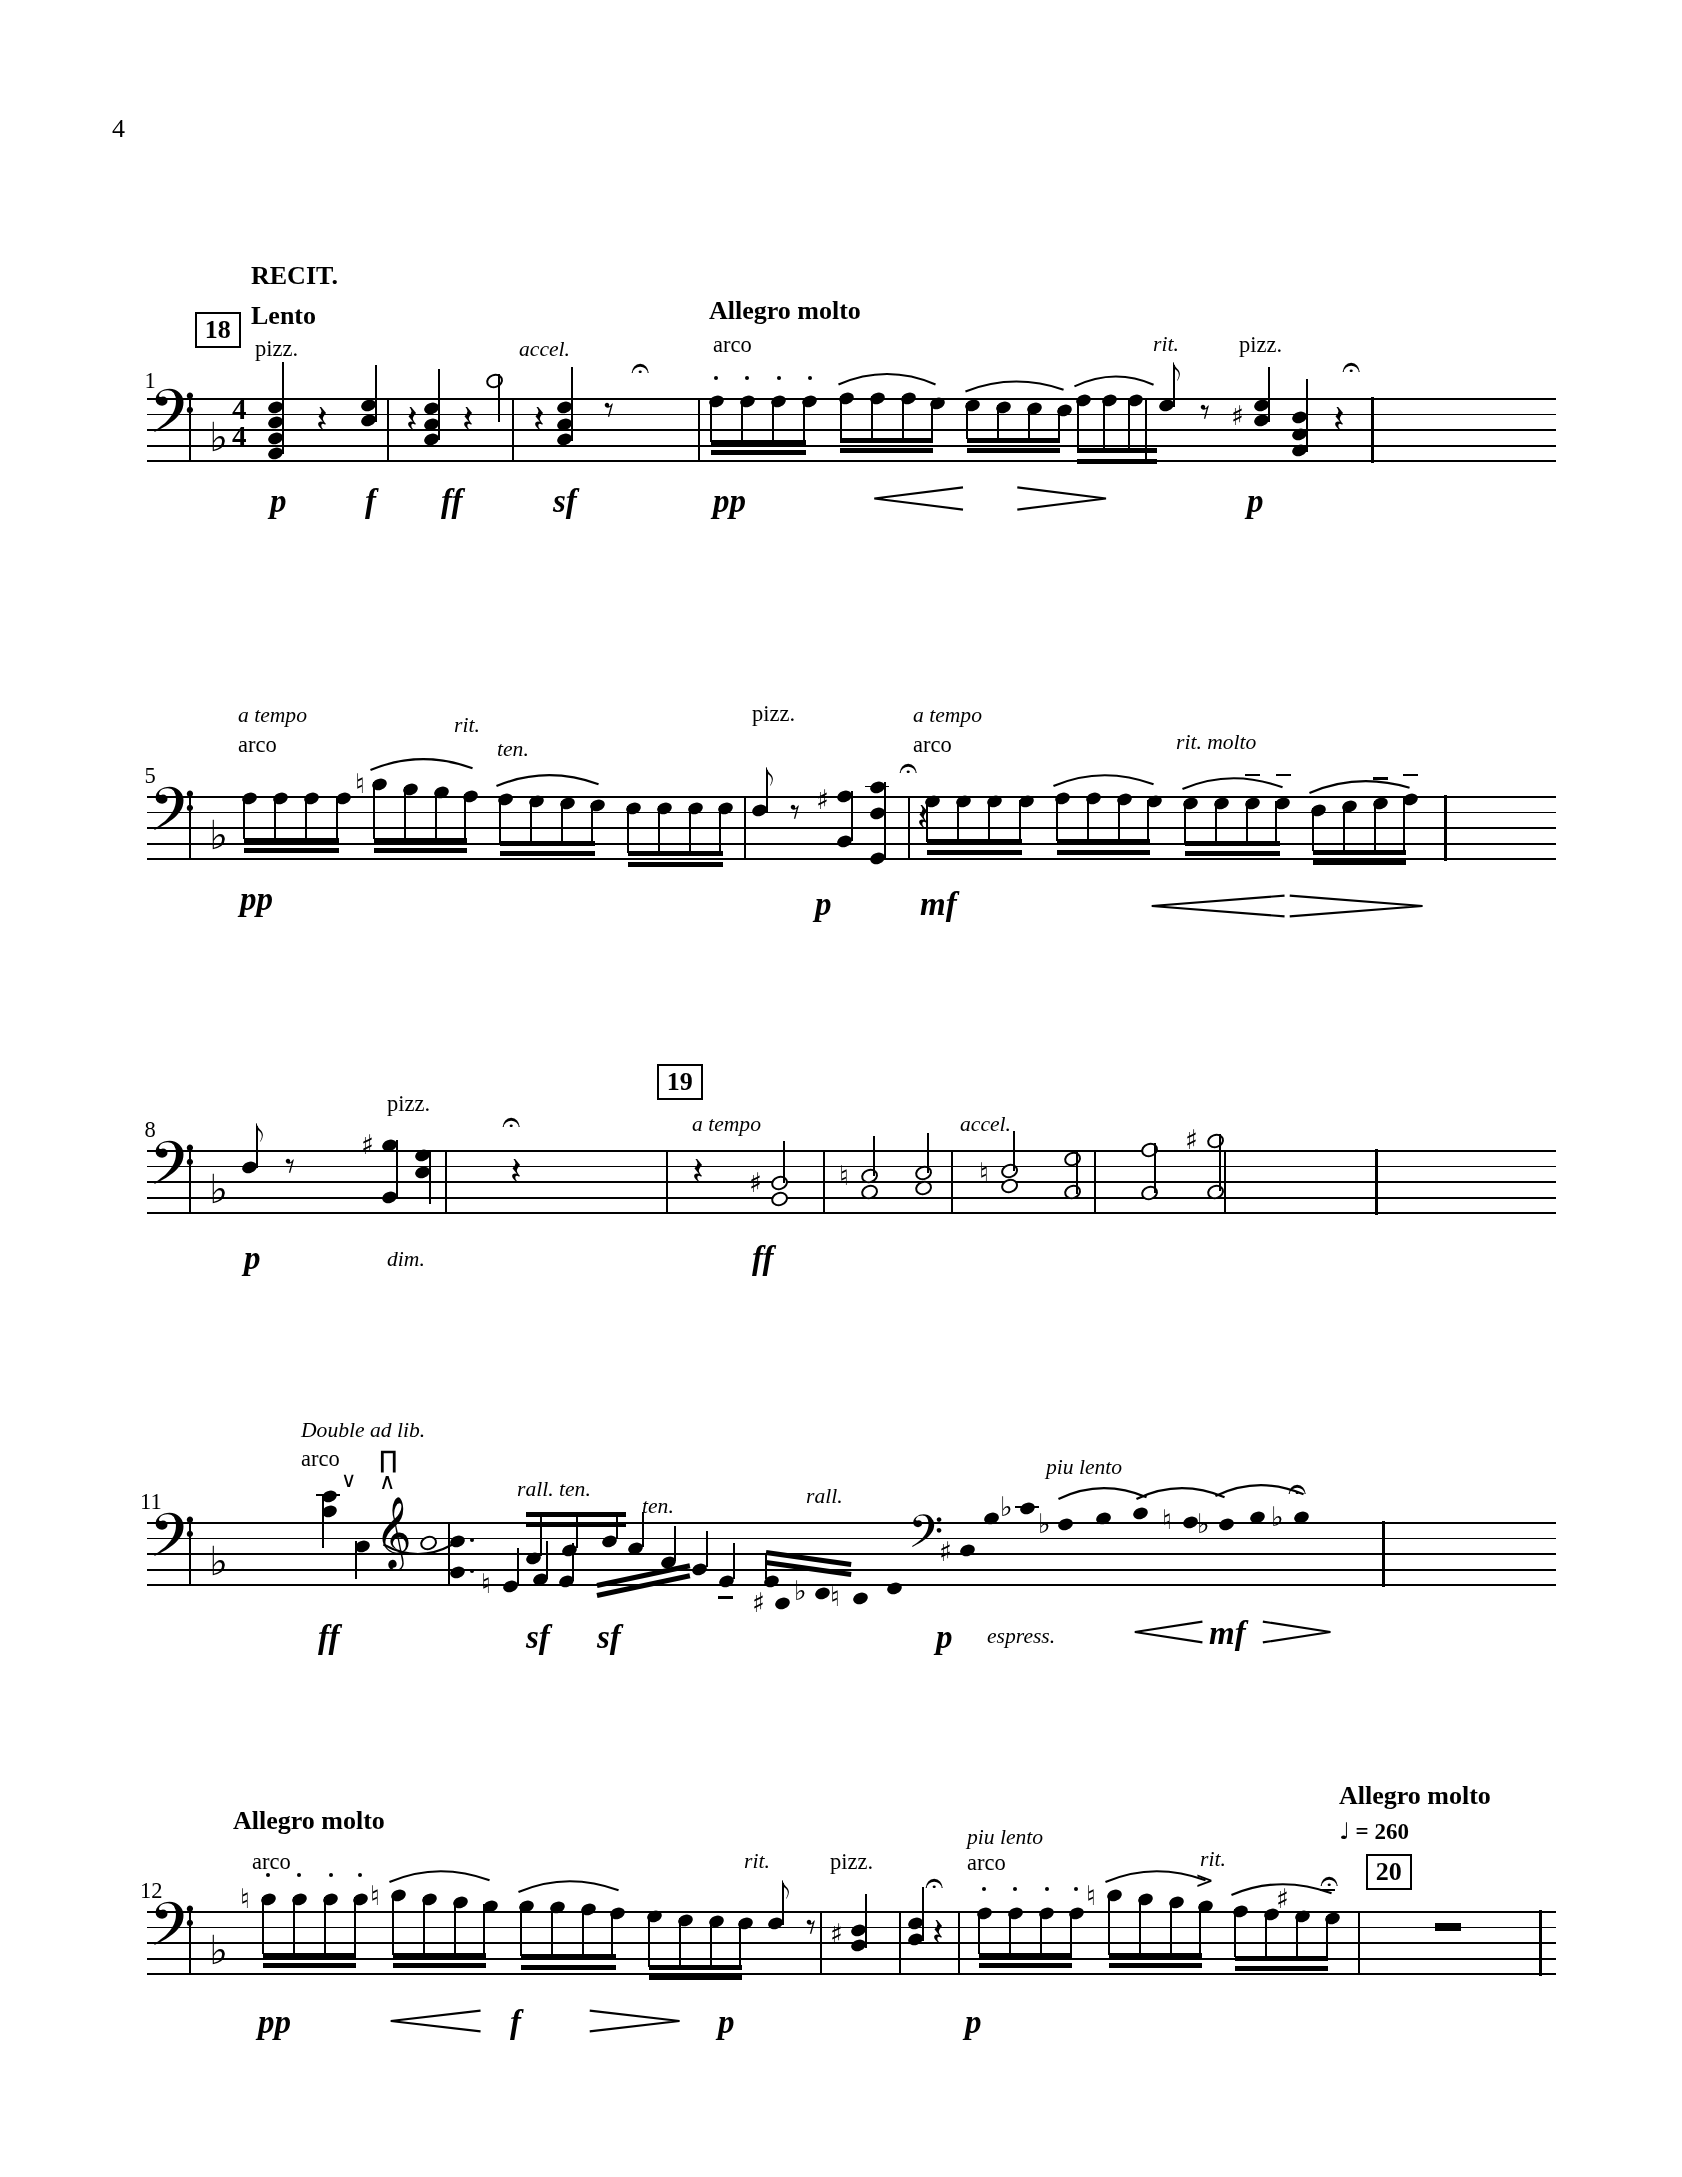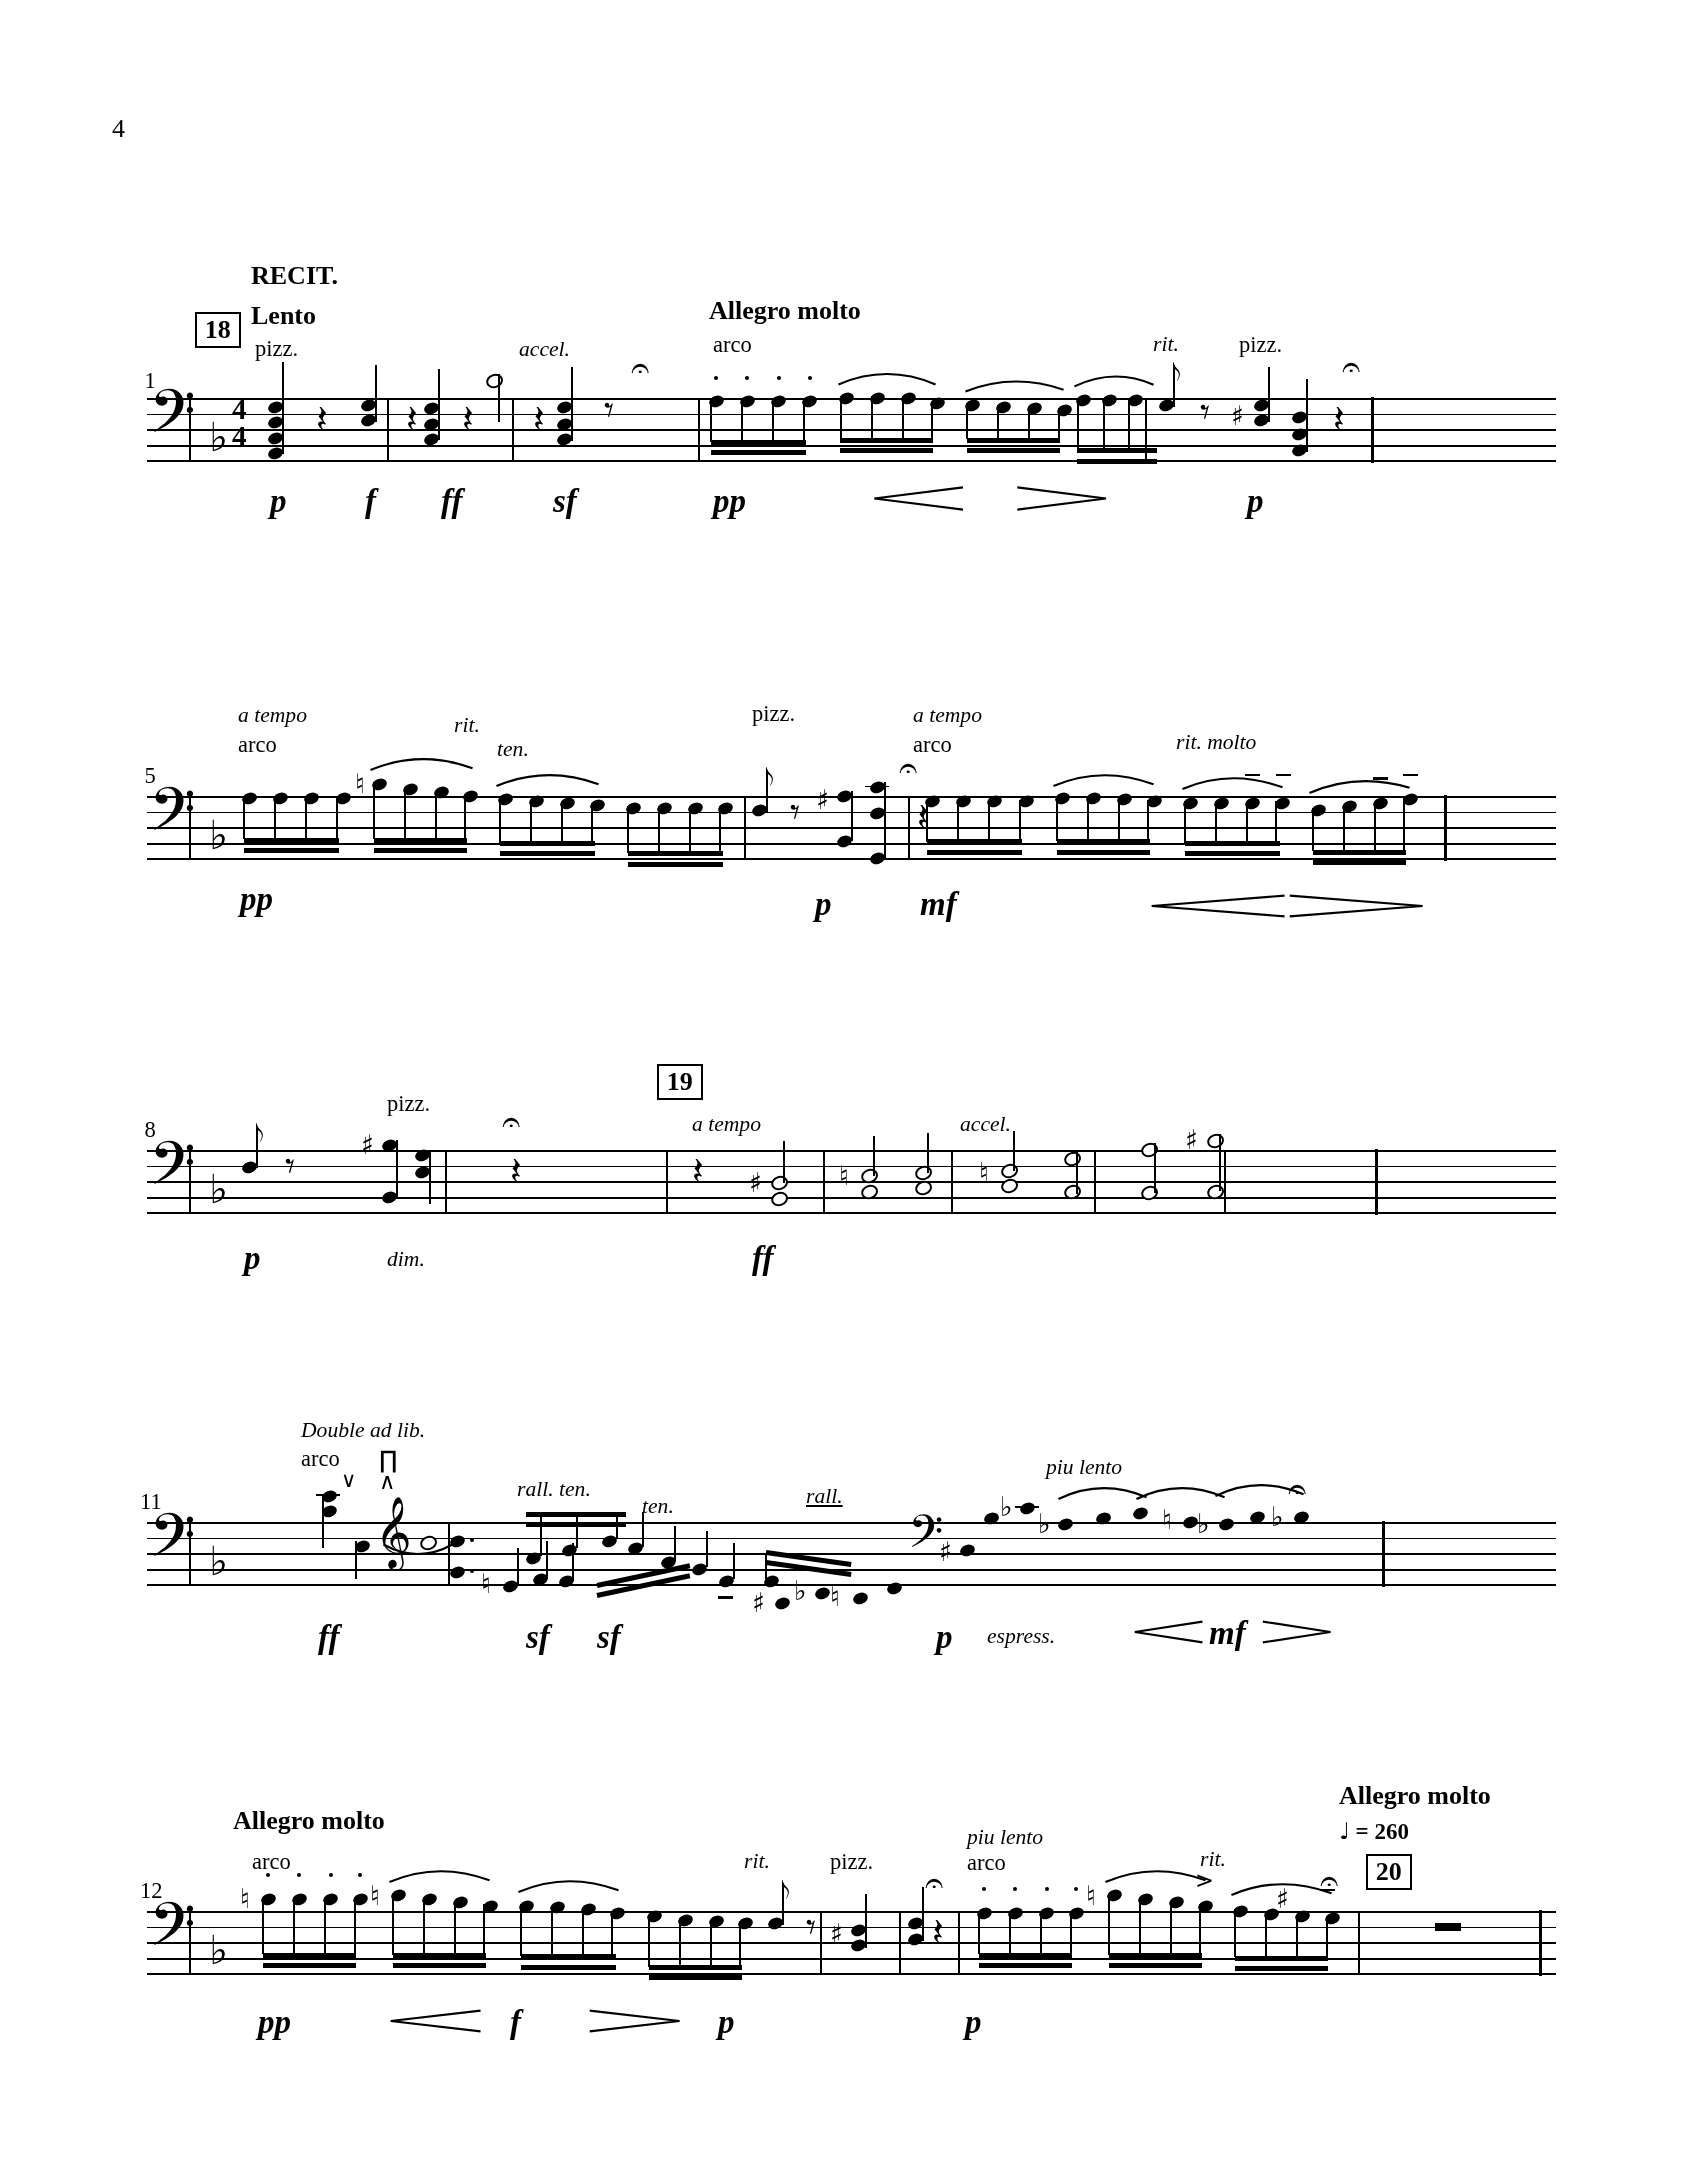--- a/index.html
+++ b/index.html
@@ -643,21 +643,21 @@
     <div class="clef" style="left:1.7px; top:-15.6px;">𝄢</div>
     <div class="keysig" style="left:62px; top:19px;">♭</div>
 
     <div class="tempo-ital" style="left:154px; top:-104px;">Double ad lib.</div>
     <div class="tech" style="left:154px; top:-76px;">arco</div>
     <div class="glyph" style="left:194px; top:-52px; font-size:21px;">∨</div>
     <div class="glyph" style="left:232px; top:-74px; font-size:24px;">∏</div>
     <div class="glyph" style="left:232px; top:-52px; font-size:22.5px;">∧</div>
     <div class="tempo-ital" style="left:370px; top:-45px;">rall. ten.</div>
     <div class="tempo-ital" style="left:495px; top:-28px;">ten.</div>
-    <div class="tempo-ital" style="left:659px; top:-38px;text-decoration:underline;">rall.</div>
+    <div class="tempo-ital" style="left:659px; top:-38px;">rall.</div>
     <div class="tempo-ital" style="left:899px; top:-67px;">piu lento</div>
 
     <div class="barline" style="left:42px;"></div>
     <div class="barline" style="left:301px;"></div>
     <div class="endline" style="left:1235px;"></div>
 
     <div class="nh" style="left:175px; top:-15.6px;"></div>
     <div class="nh" style="left:175px; top:-31px;"></div>
     <div class="ledger" style="left:169px; top:-28px;"></div>
     <div class="stem" style="left:175px; top:-28px; height:54px;"></div>

